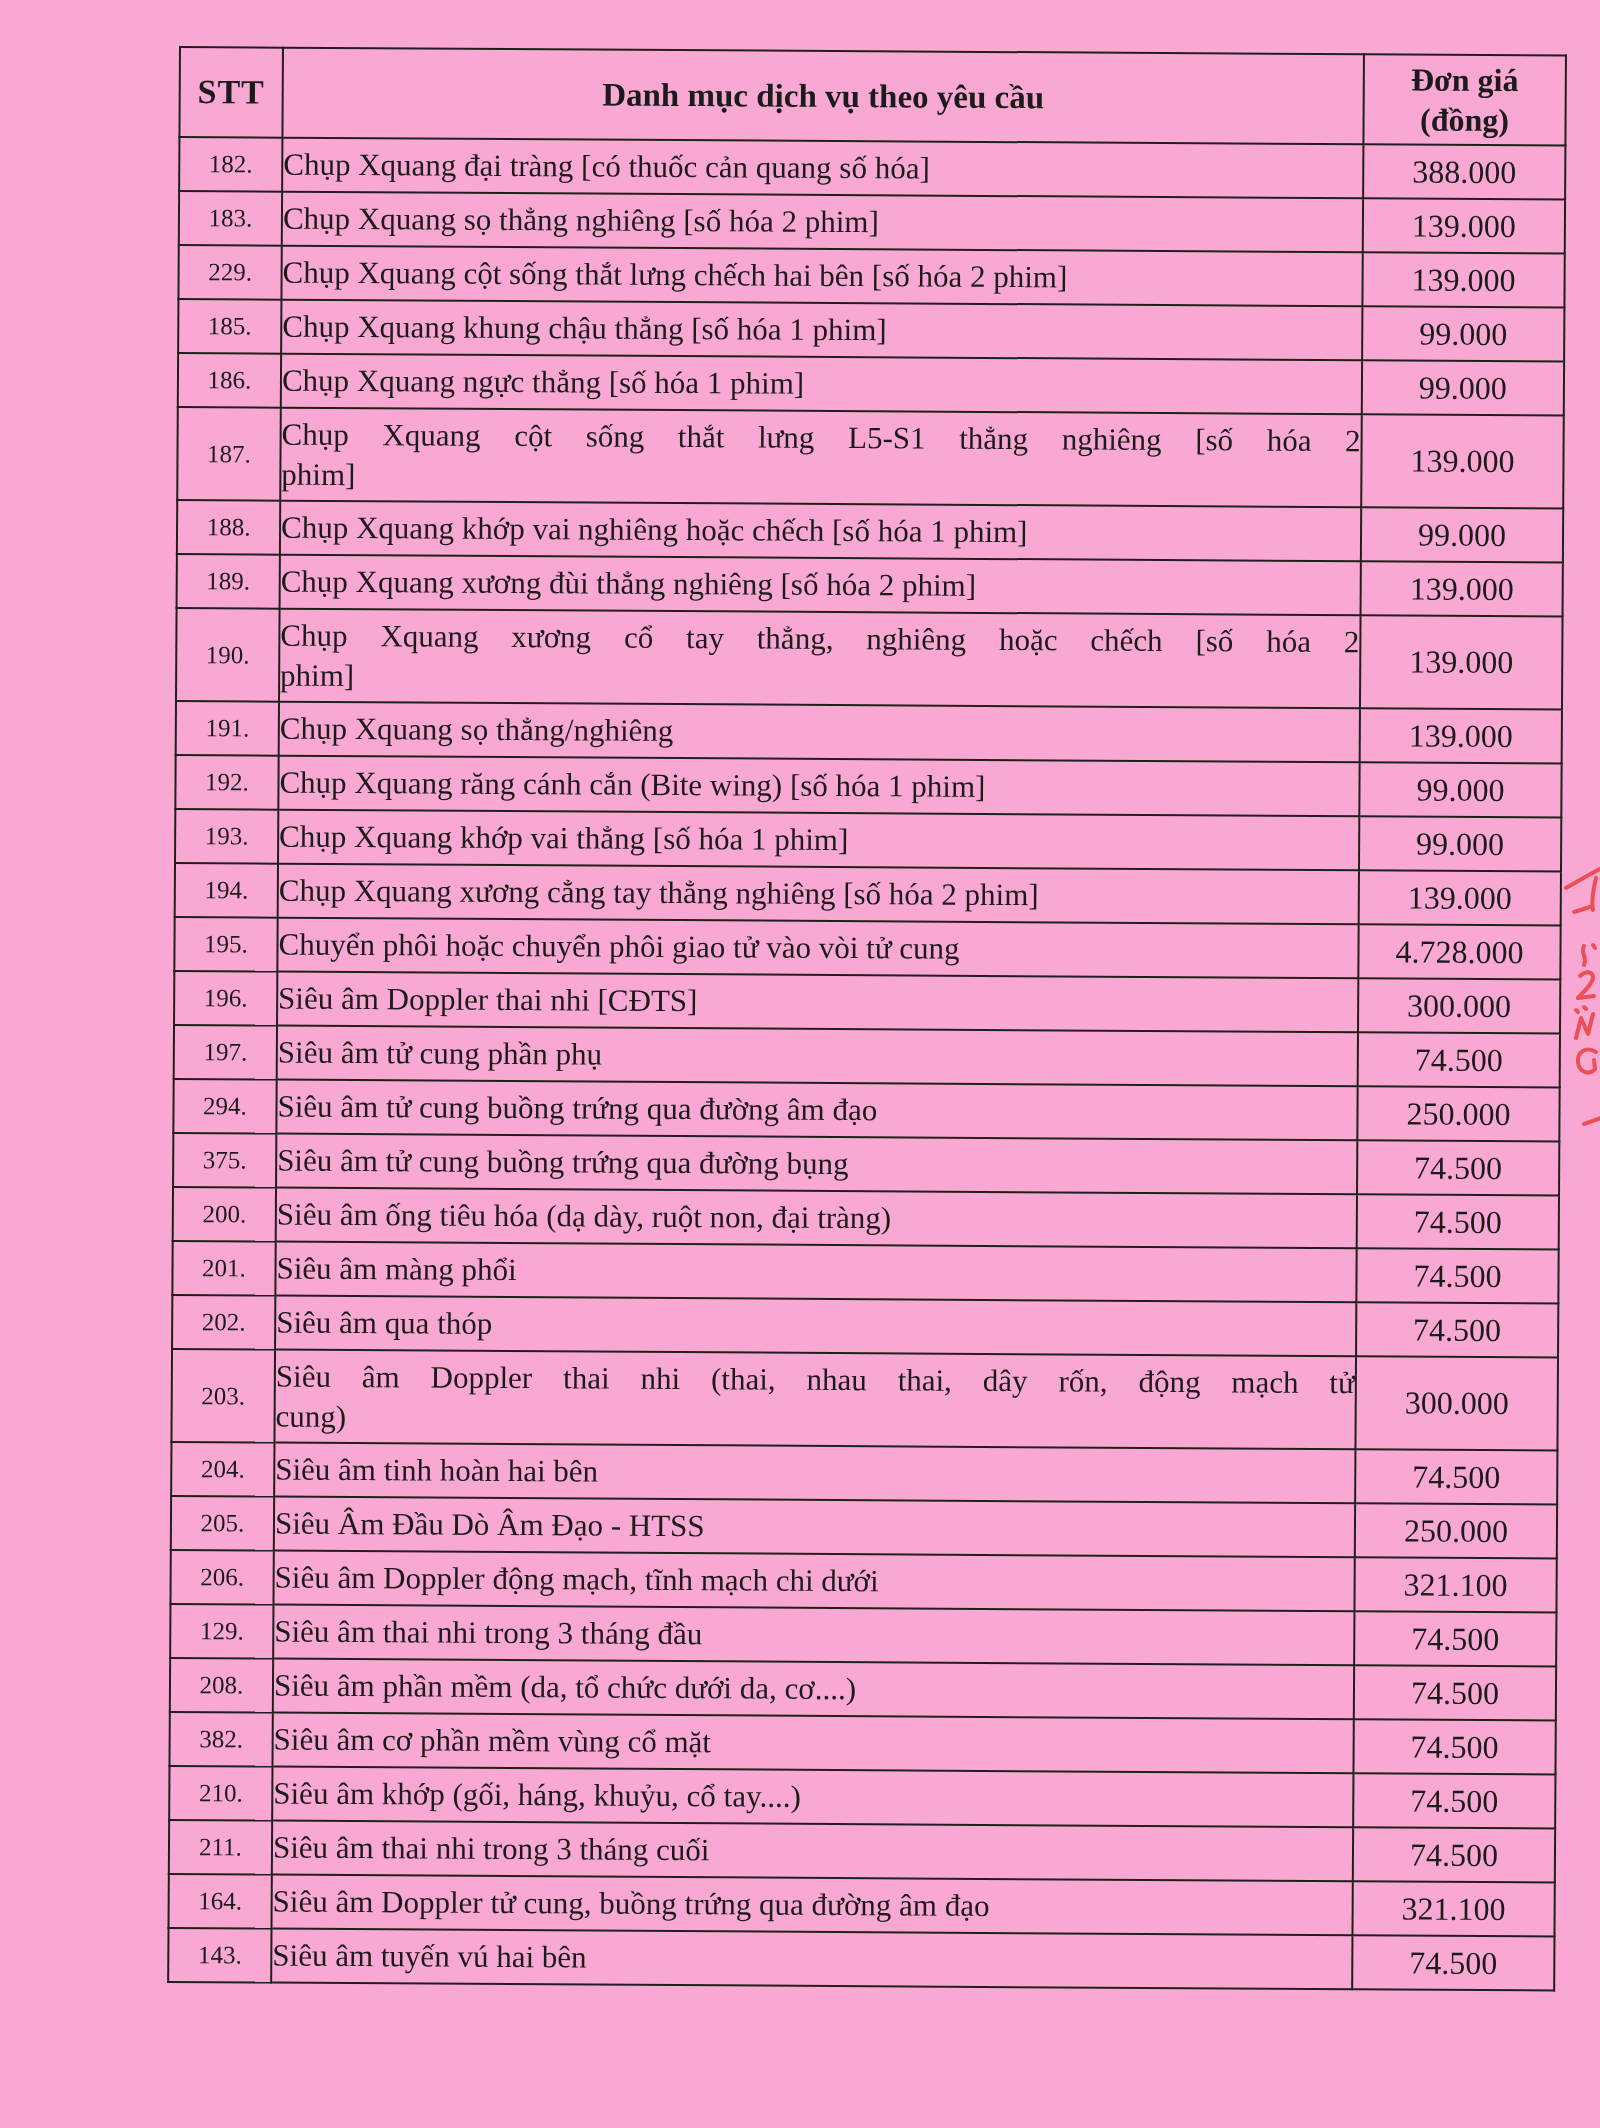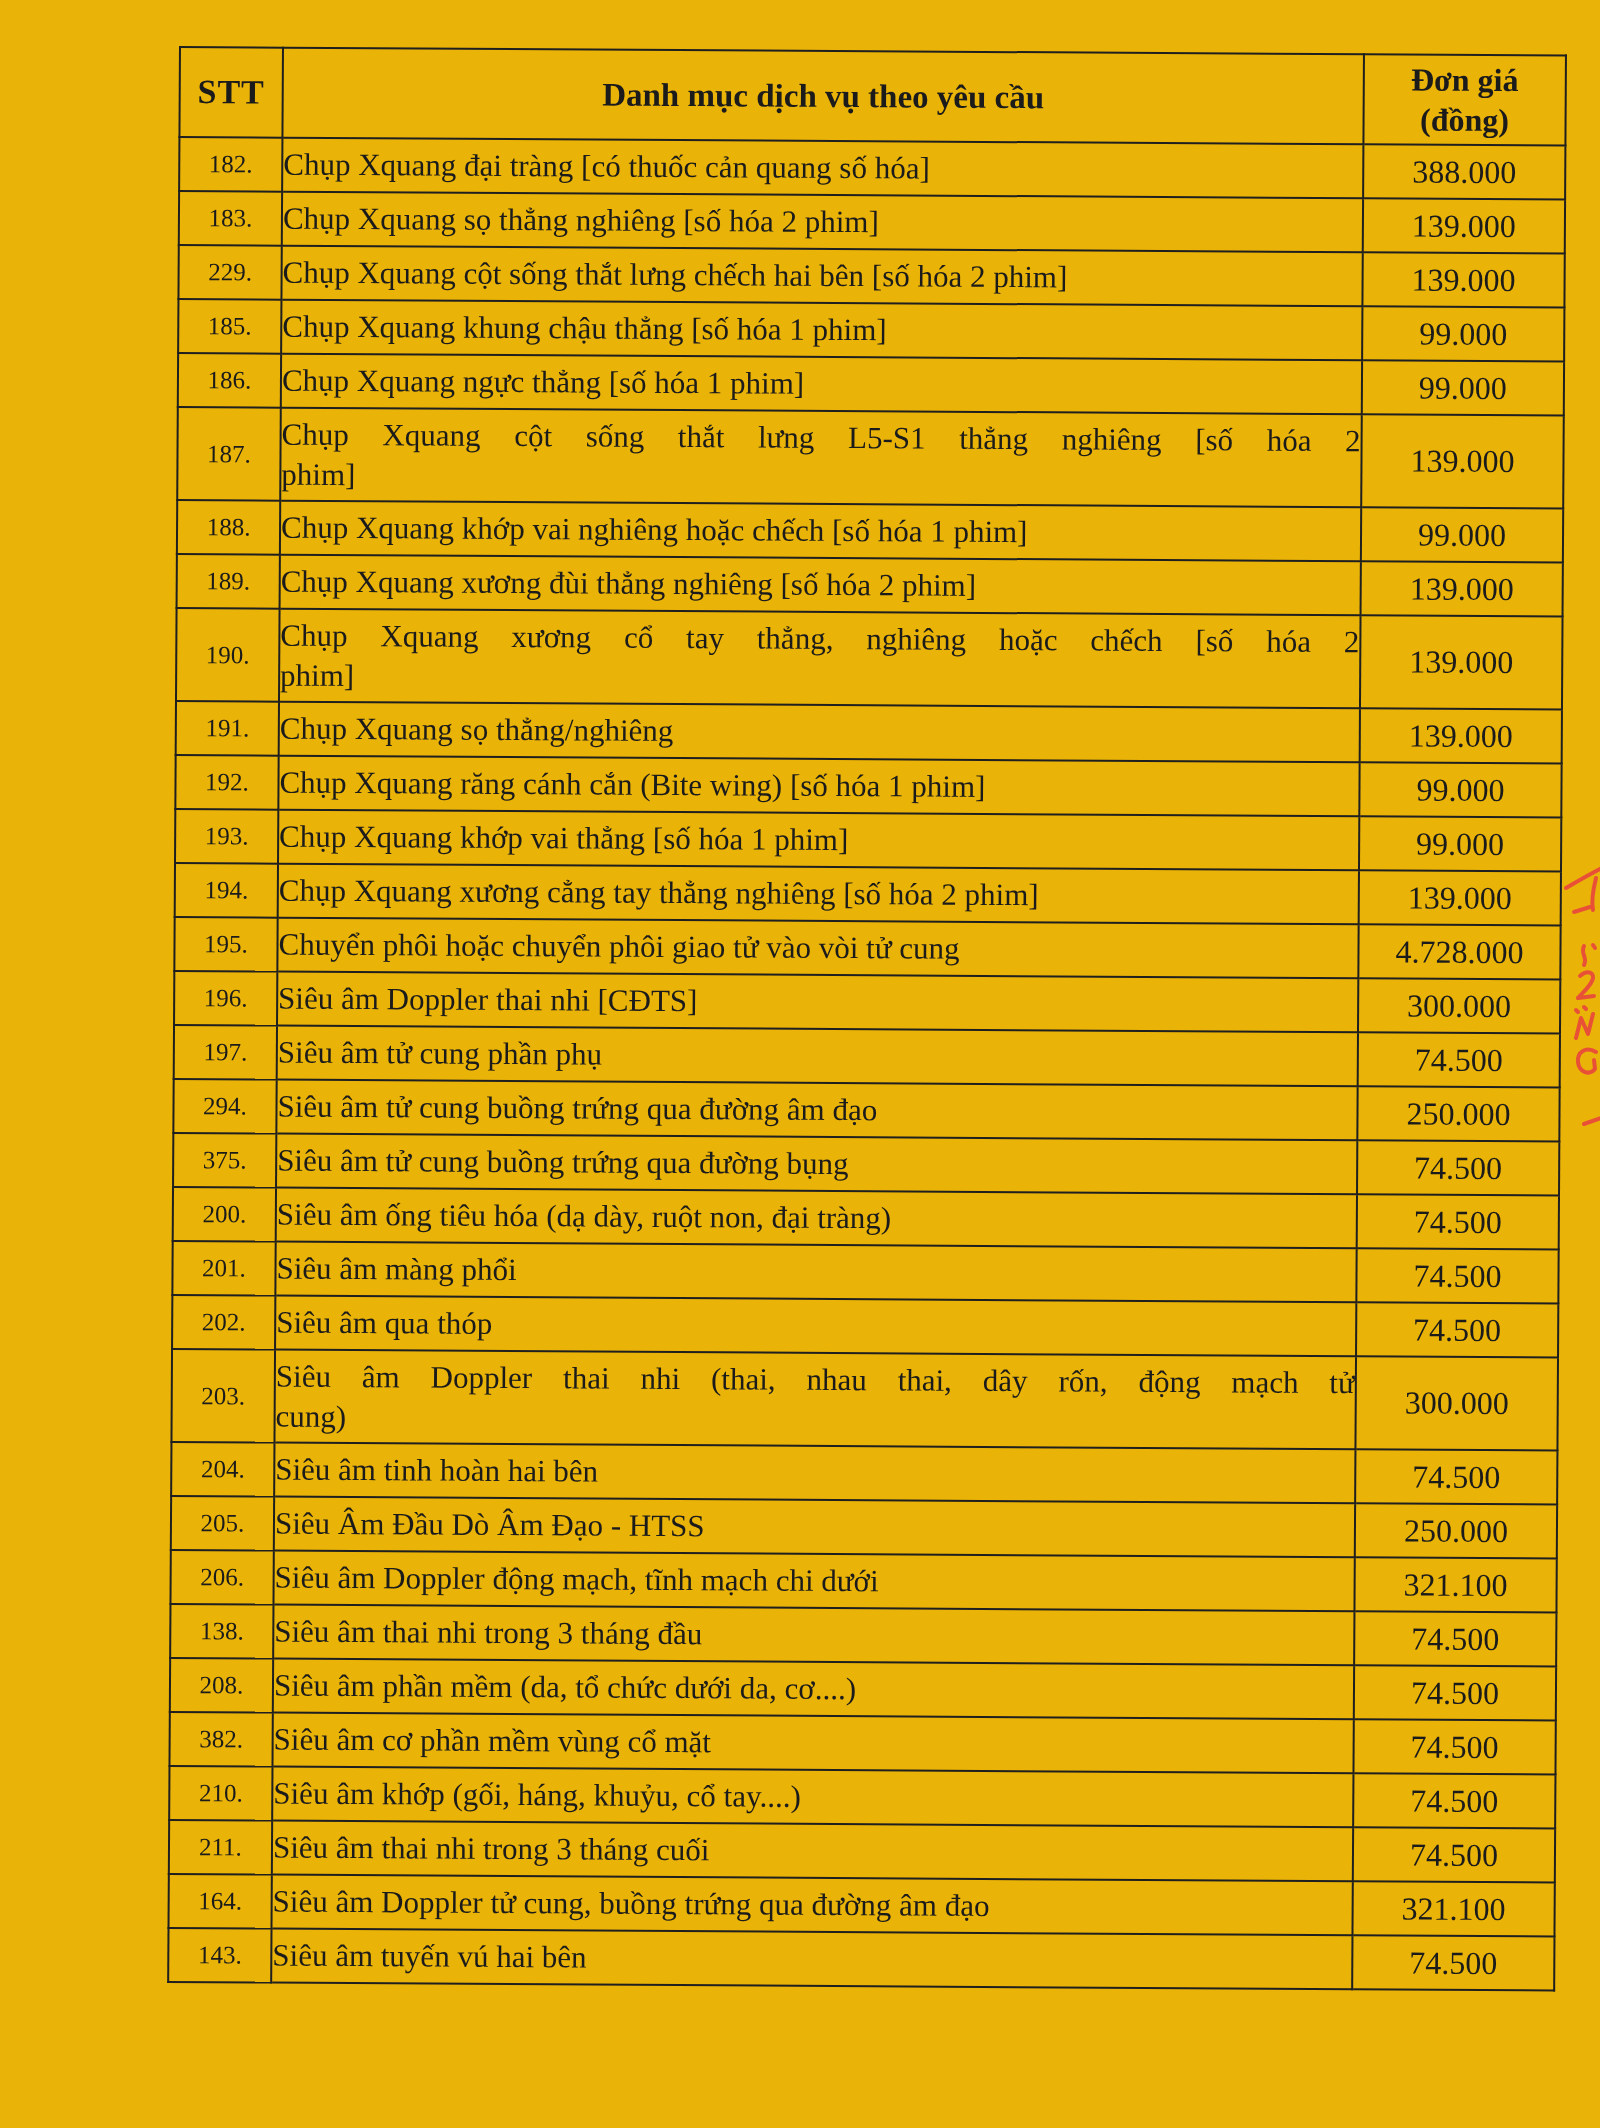--- a/index.html
+++ b/index.html
@@ -69,21 +69,21 @@
     left: 1540px;
     top: 850px;
     width: 60px;
     height: 290px;
     pointer-events: none;
   }
 </style>
 </head>
 <body>
 
-<div class="page" style="background: #eab308; color: rgb(27, 27, 27);">
+<div class="page" style="background: #f9a8d4; color: rgb(27, 27, 27);">
 
   <div class="table-wrap">
     <table class="price-table">
       <colgroup>
         <col class="c-stt">
           <col class="c-service">
           <col class="c-price">
       </colgroup>
       <thead>
         <tr>
@@ -224,21 +224,21 @@
             <td class="stt">205.</td>
             <td class="service">Siêu Âm Đầu Dò Âm Đạo - HTSS</td>
             <td class="price">250.000</td>
           </tr>
           <tr>
             <td class="stt">206.</td>
             <td class="service">Siêu âm Doppler động mạch, tĩnh mạch chi dưới</td>
             <td class="price">321.100</td>
           </tr>
           <tr>
-            <td class="stt">138.</td>
+            <td class="stt">129.</td>
             <td class="service">Siêu âm thai nhi trong 3 tháng đầu</td>
             <td class="price">74.500</td>
           </tr>
           <tr>
             <td class="stt">208.</td>
             <td class="service">Siêu âm phần mềm (da, tổ chức dưới da, cơ....)</td>
             <td class="price">74.500</td>
           </tr>
           <tr>
             <td class="stt">382.</td>

